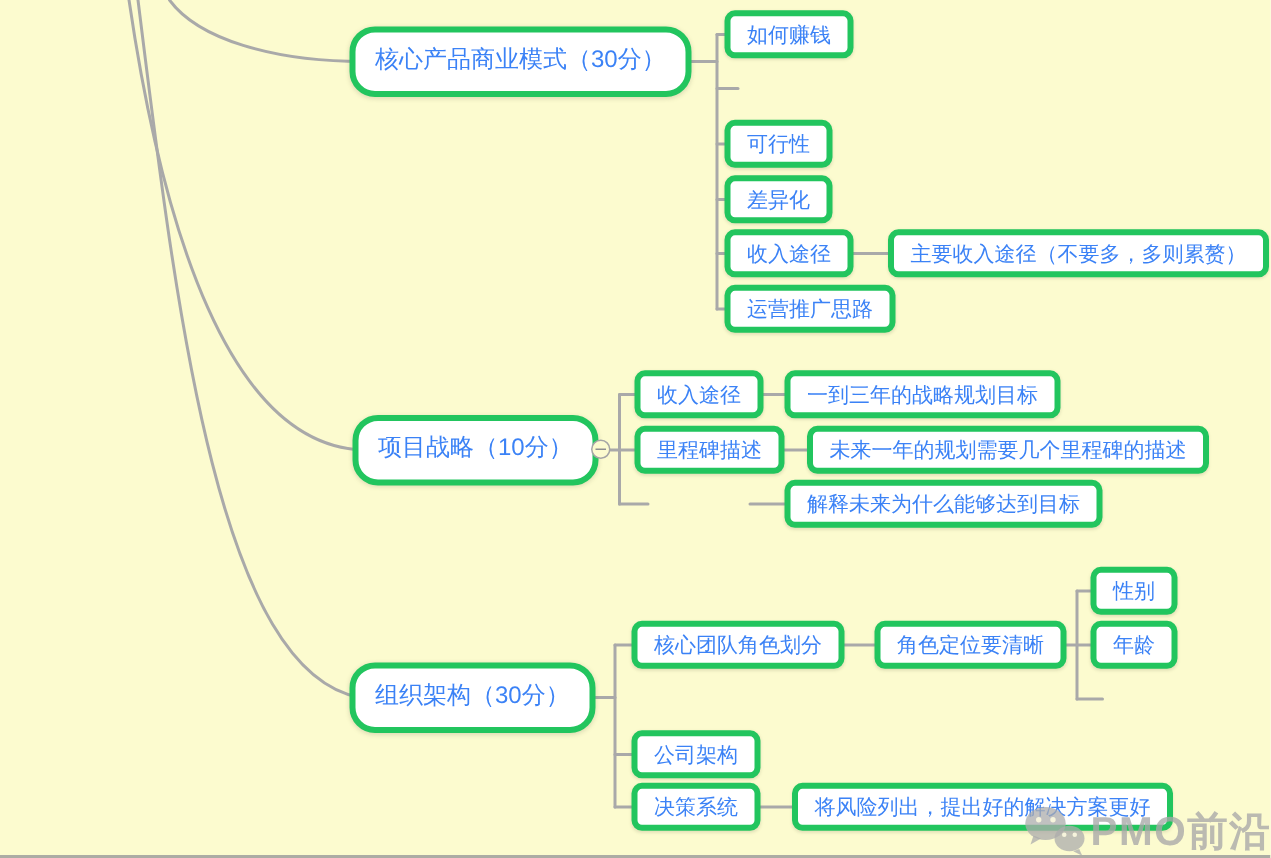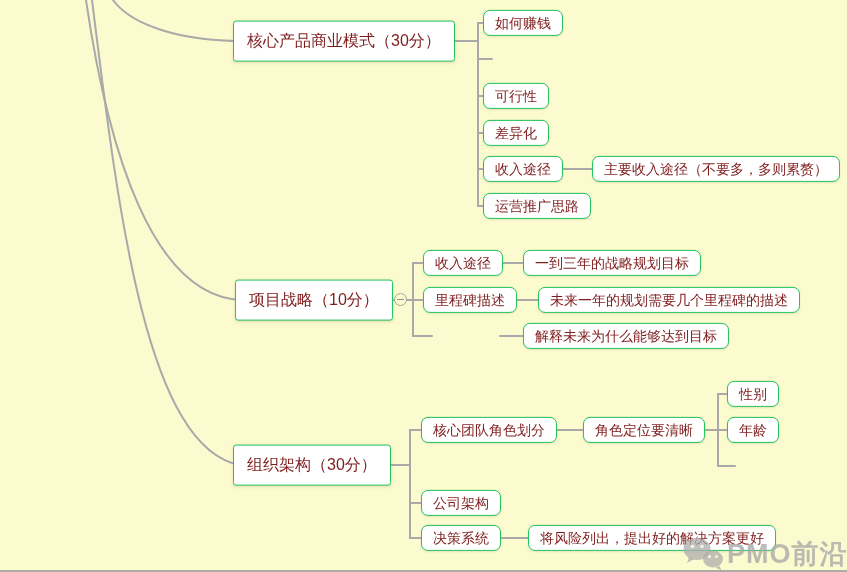--- a/index.html
+++ b/index.html
@@ -8,34 +8,34 @@
     width:847px;height:572px;
     background:#FCFBCF;
     overflow:hidden;
     font-family:"Liberation Sans","DejaVu Sans",sans-serif;
   }
   .connector-layer{position:absolute;left:0;top:0;z-index:1;}
   .node{
     position:absolute;
     transform:translateY(-50%);
     background:#FFFFFF;
-    border:1px solid #22c55e;
+    border:4px solid #22c55e;
     border-radius:7px;
     padding:3px 11px;
     font-size:14px;
     line-height:1.3;
-    color:#7f1d1d;
+    color:#3b82f6;
     white-space:nowrap;
     box-shadow:0 1px 2px rgba(120,120,90,0.18);
     z-index:2;
   }
   .node.l1{
     font-size:16px;
     padding:9px 13px;
-    border-radius:3px;
+    border-radius:17px;
     box-shadow:0 1px 3px rgba(120,120,90,0.22);
   }
   .collapse-toggle{
     position:absolute;
     left:394px;top:293px;
     width:13px;height:13px;
     box-sizing:border-box;
     border:1px solid #A5A5A5;
     border-radius:50%;
     background:#FCFBCF;

